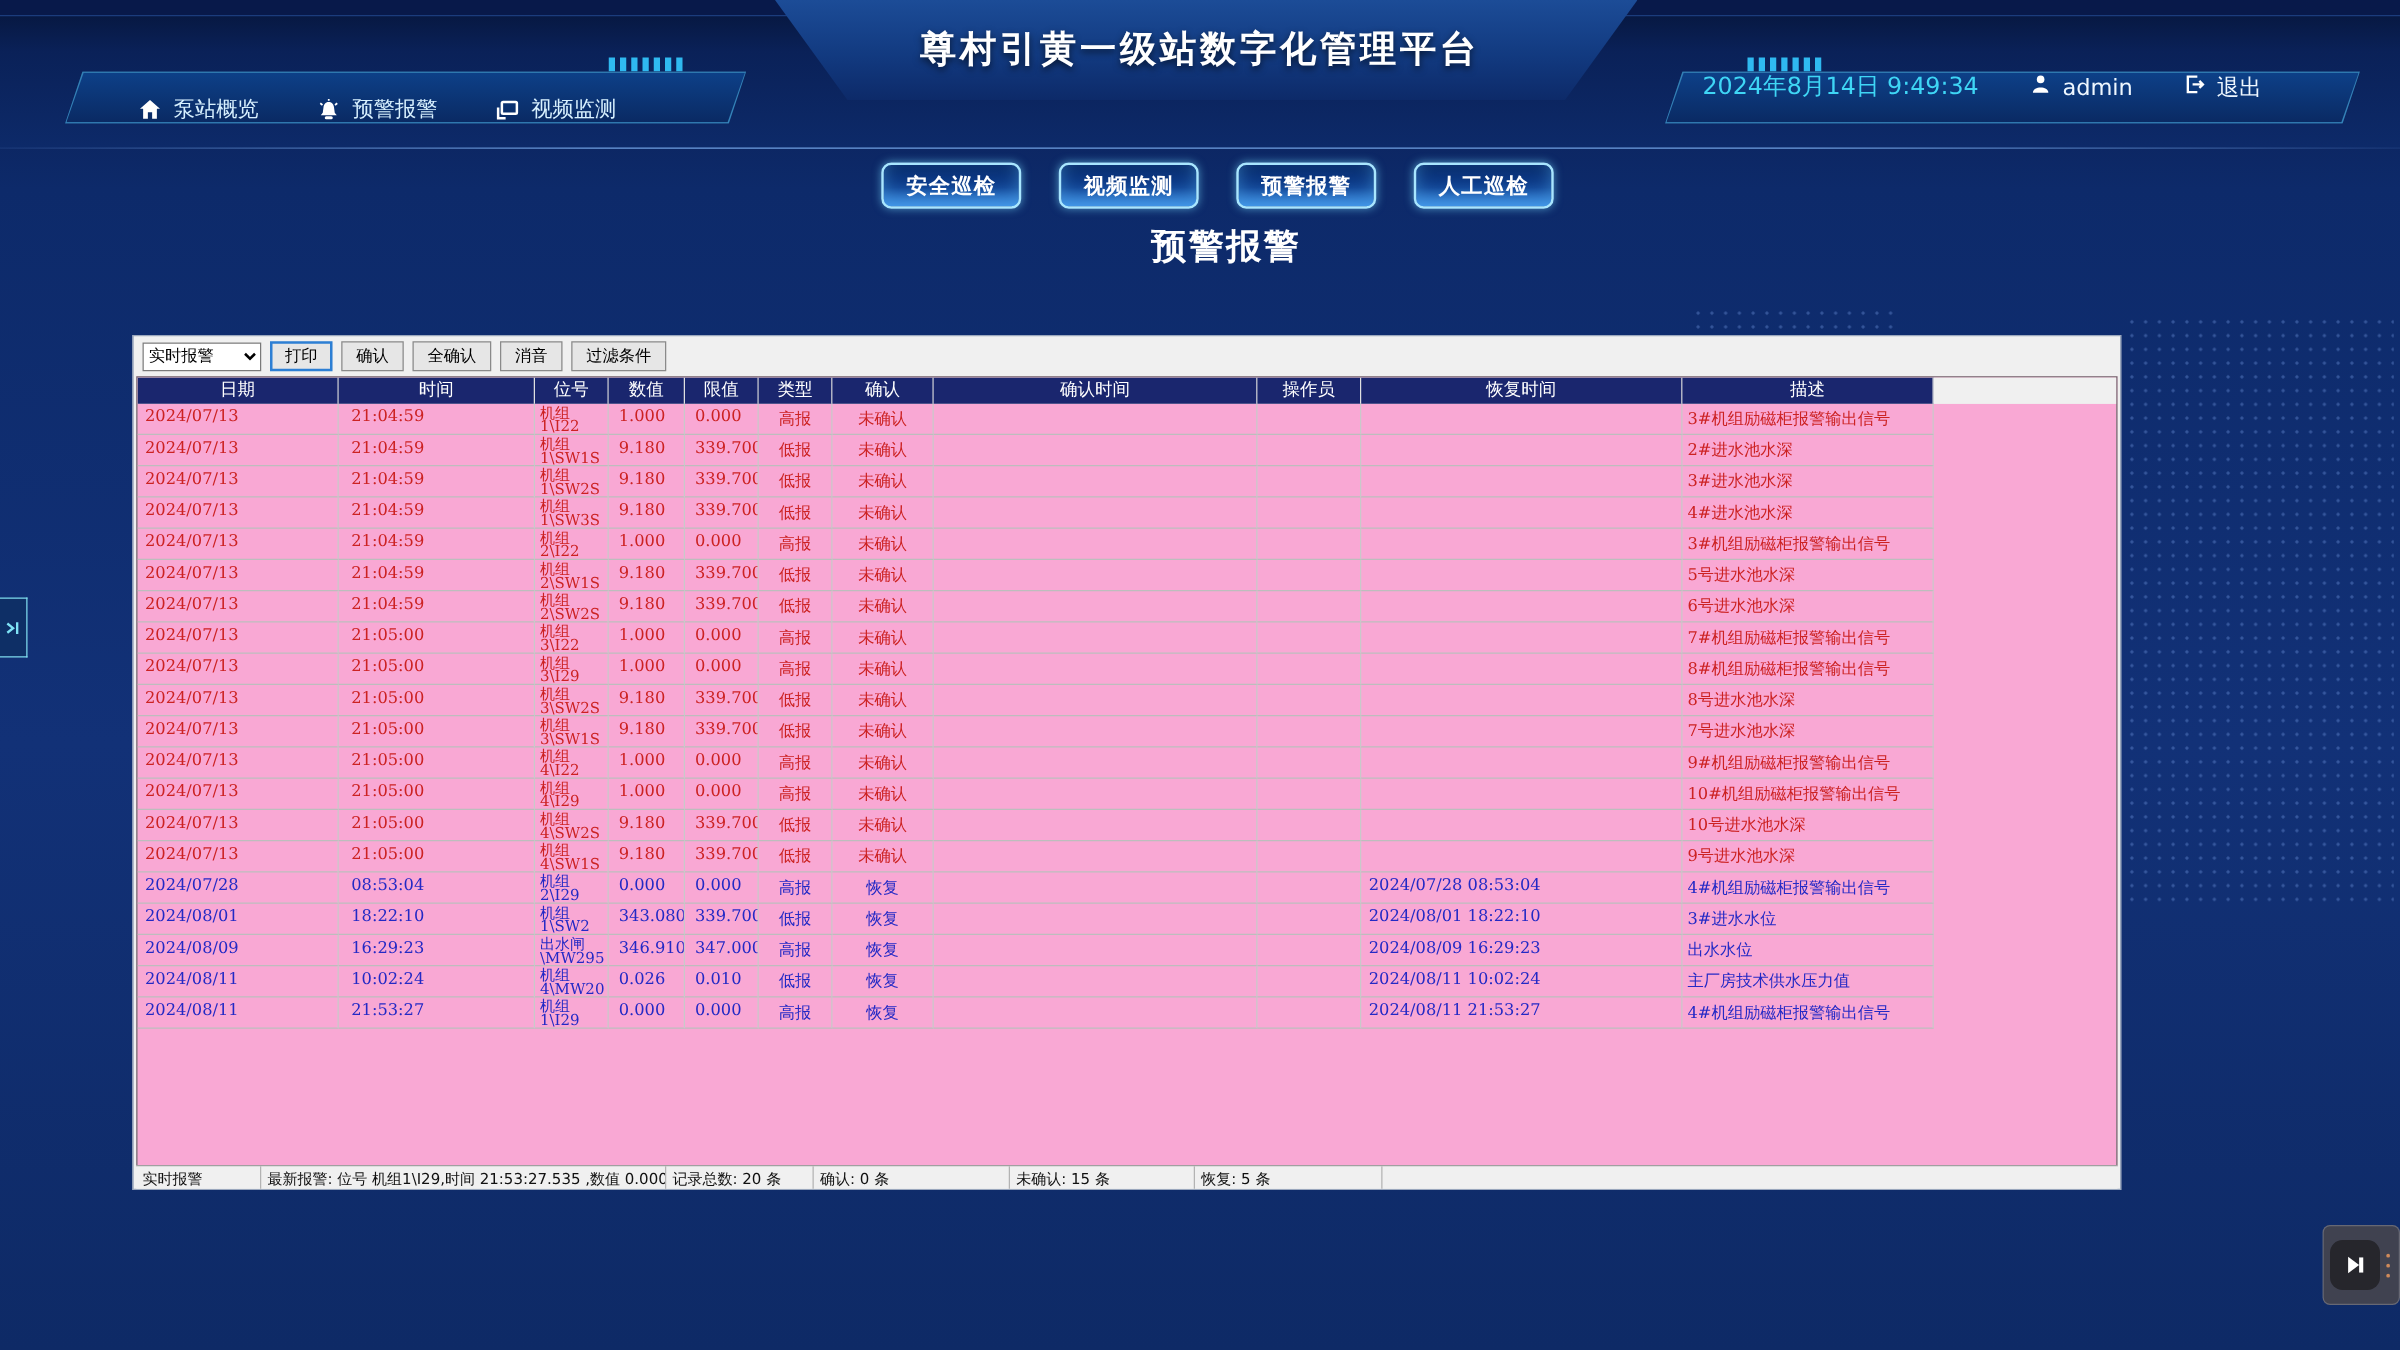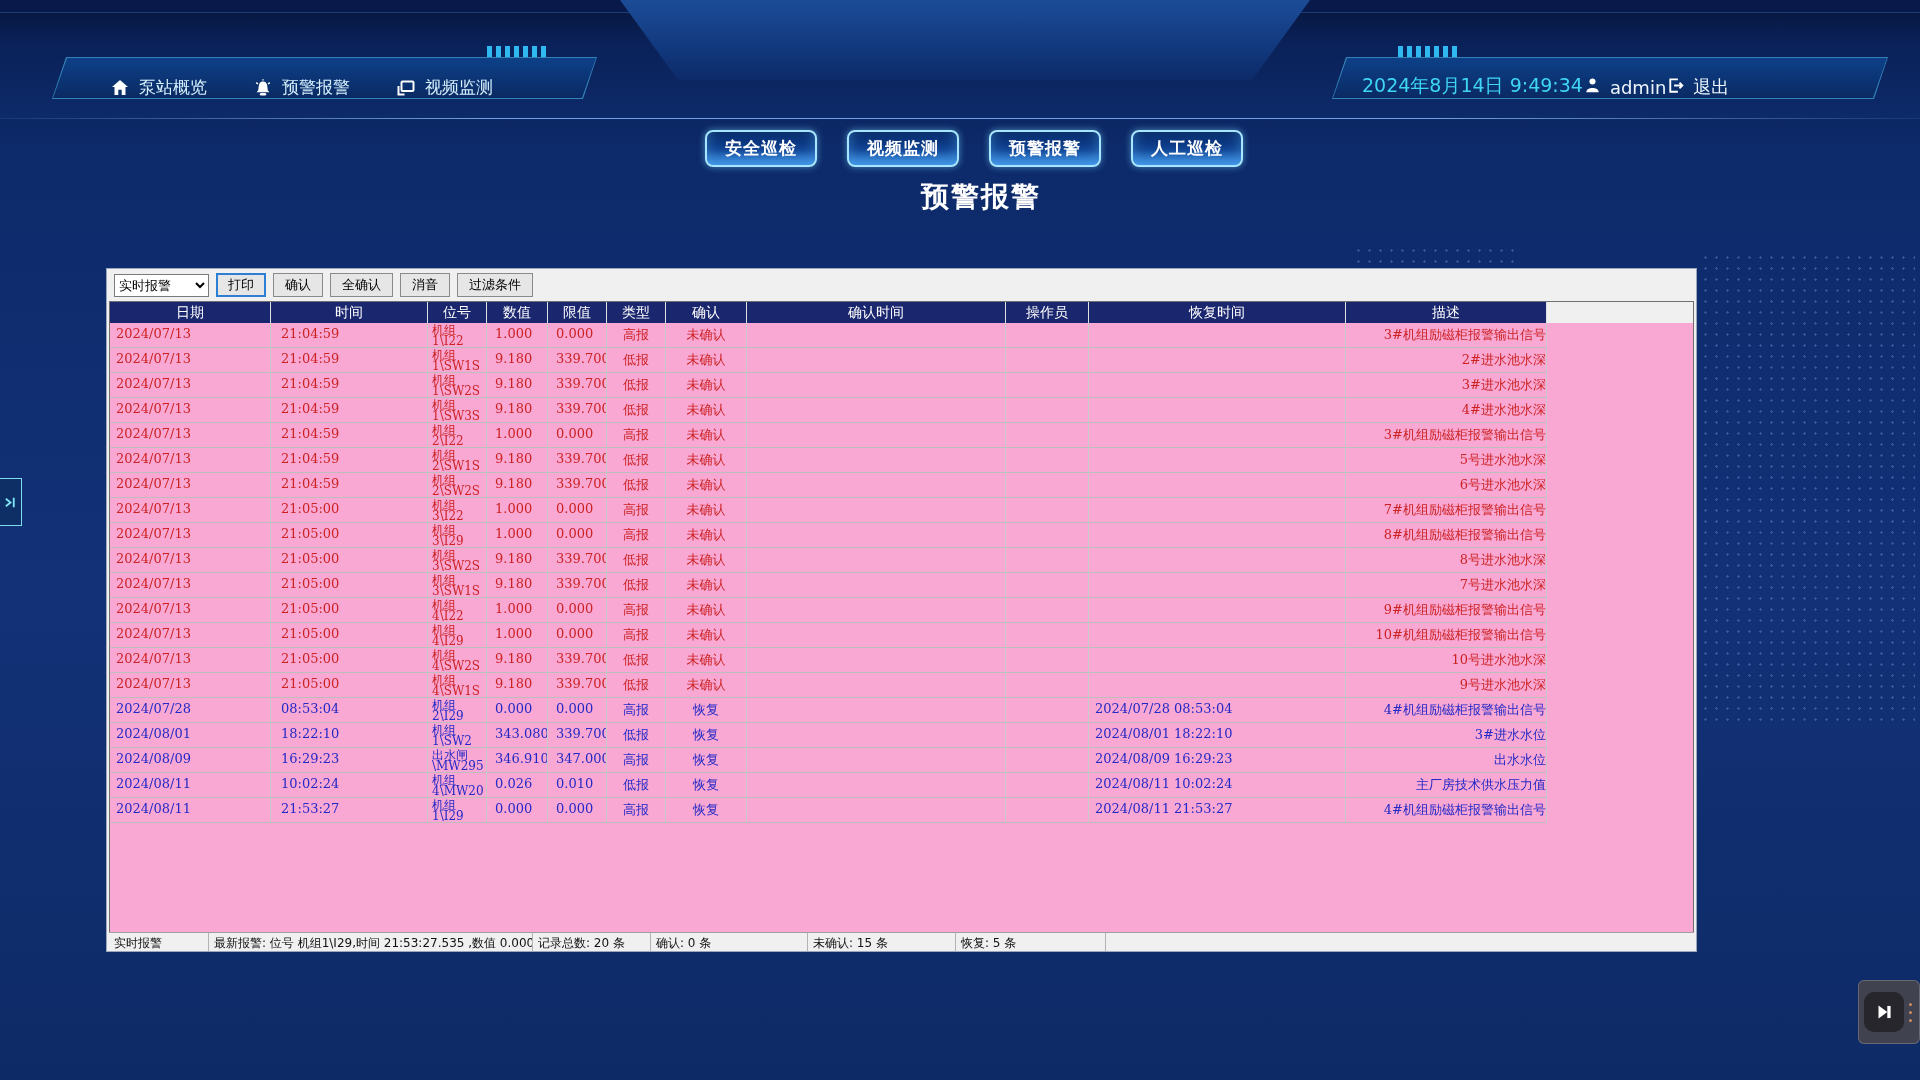--- a/index.html
+++ b/index.html
@@ -19,21 +19,21 @@
     color:#ffffff;font-size:29px;font-weight:bold;letter-spacing:3px;white-space:nowrap;
     text-shadow:0 2px 6px rgba(0,0,0,.65);}
   .pill-outer{position:absolute;top:57px;height:42px;background:rgba(85,205,255,.55);}
   .pill-inner{position:absolute;inset:1px;background:linear-gradient(180deg,#0d4088 0%,#0a2a63 100%);}
   .pill-outer,.pill-inner{clip-path:polygon(14px 0,100% 0,calc(100% - 14px) 100%,0 100%);}
   .nav-pill{left:52px;width:545px;}
   .info-pill{left:1332px;width:556px;}
   .pill-content{position:absolute;inset:0;display:flex;align-items:flex-end;}
   #nav-items{padding-left:58px;gap:46px;}
   .nav-item{display:flex;align-items:center;gap:9px;color:#d8f1ff;font-size:17px;cursor:pointer;white-space:nowrap;}
-  #info-content{padding:0 30px;}
+  #info-content{padding:17px 30px;gap:40px;}
   .dt-text{color:#3fd6f5;font-size:19px;white-space:nowrap;}
   .user-group,.logout-group{display:flex;align-items:center;gap:8px;color:#eef7ff;font-size:18px;cursor:pointer;white-space:nowrap;}
   .ticks{position:absolute;display:flex;gap:4px;}
   .ticks-left{left:487px;top:46px;}
   .ticks-right{left:1398px;top:46px;}
   .tick{width:5px;height:11px;background:#2fb9f0;}
   .header-line{position:absolute;top:118px;left:0;width:100%;height:1px;
     background:linear-gradient(90deg,rgba(90,140,220,.15),#6f9fe0 25%,#6f9fe0 75%,rgba(90,140,220,.15));}
   
   #quick-buttons{position:absolute;left:705px;top:130px;display:flex;gap:30px;}
@@ -70,21 +70,21 @@
   .g-fill{flex:1;}
   .row-unack{color:#cc2222;}
   .row-rec{color:#2329c5;}
   .c-date{padding-left:6px;}
   .c-time{padding-left:10px;}
   .c-tag{font-size:12px;line-height:11px;padding-top:2px;padding-left:4px;}
   .c-val{padding-left:8px;}
   .c-type{text-align:center;}
   .c-ack{text-align:center;}
   .c-rectime{padding-left:6px;}
-  .c-desc{padding-left:4px;font-size:13px;text-align:right;}
+  .c-desc{padding-left:4px;font-size:13px;}
   .statusbar{position:absolute;left:2px;right:2px;bottom:0;height:18px;background:#f0f0f0;
     border-top:1px solid #a0a0a0;display:flex;font-size:12px;color:#111;}
   .sseg{flex:0 0 auto;box-sizing:border-box;border-right:1px solid #b3b3b3;padding:2px 5px;
     overflow:hidden;white-space:nowrap;}
   .sfill{flex:1;}
   
   .side-tab{position:absolute;left:0;top:478px;width:21px;height:46px;background:#0e2f66;
     border:1px solid #7fdcf0;border-left:none;display:flex;align-items:center;justify-content:center;cursor:pointer;}
   
   .float-widget{position:absolute;left:1858px;top:980px;width:60px;height:62px;
@@ -94,20 +94,21 @@
     display:flex;align-items:center;justify-content:center;}
   .fw-dots{display:flex;flex-direction:column;gap:5px;margin-left:5px;}
   .fw-dot{width:3px;height:3px;border-radius:50%;background:#cf8a5a;}
 </style>
 </head>
 <body>
 
 <div class="header">
   <div class="header-top-strip"></div>
   <div class="plaque"></div>
+  <div class="app-title">尊村引黄一级站数字化管理平台</div>
 
   <div class="pill-outer nav-pill">
     <div class="pill-inner"></div>
     <div class="pill-content" id="nav-items">
         <div class="nav-item">
           <svg viewBox="0 0 20 20" width="20" height="20">
             <path d="M10 2 L18 9 H15.5 V17 H11.7 V11.8 H8.3 V17 H4.5 V9 H2 Z" fill="#fff"></path>
           </svg>
           <span>泵站概览</span>
         </div>

